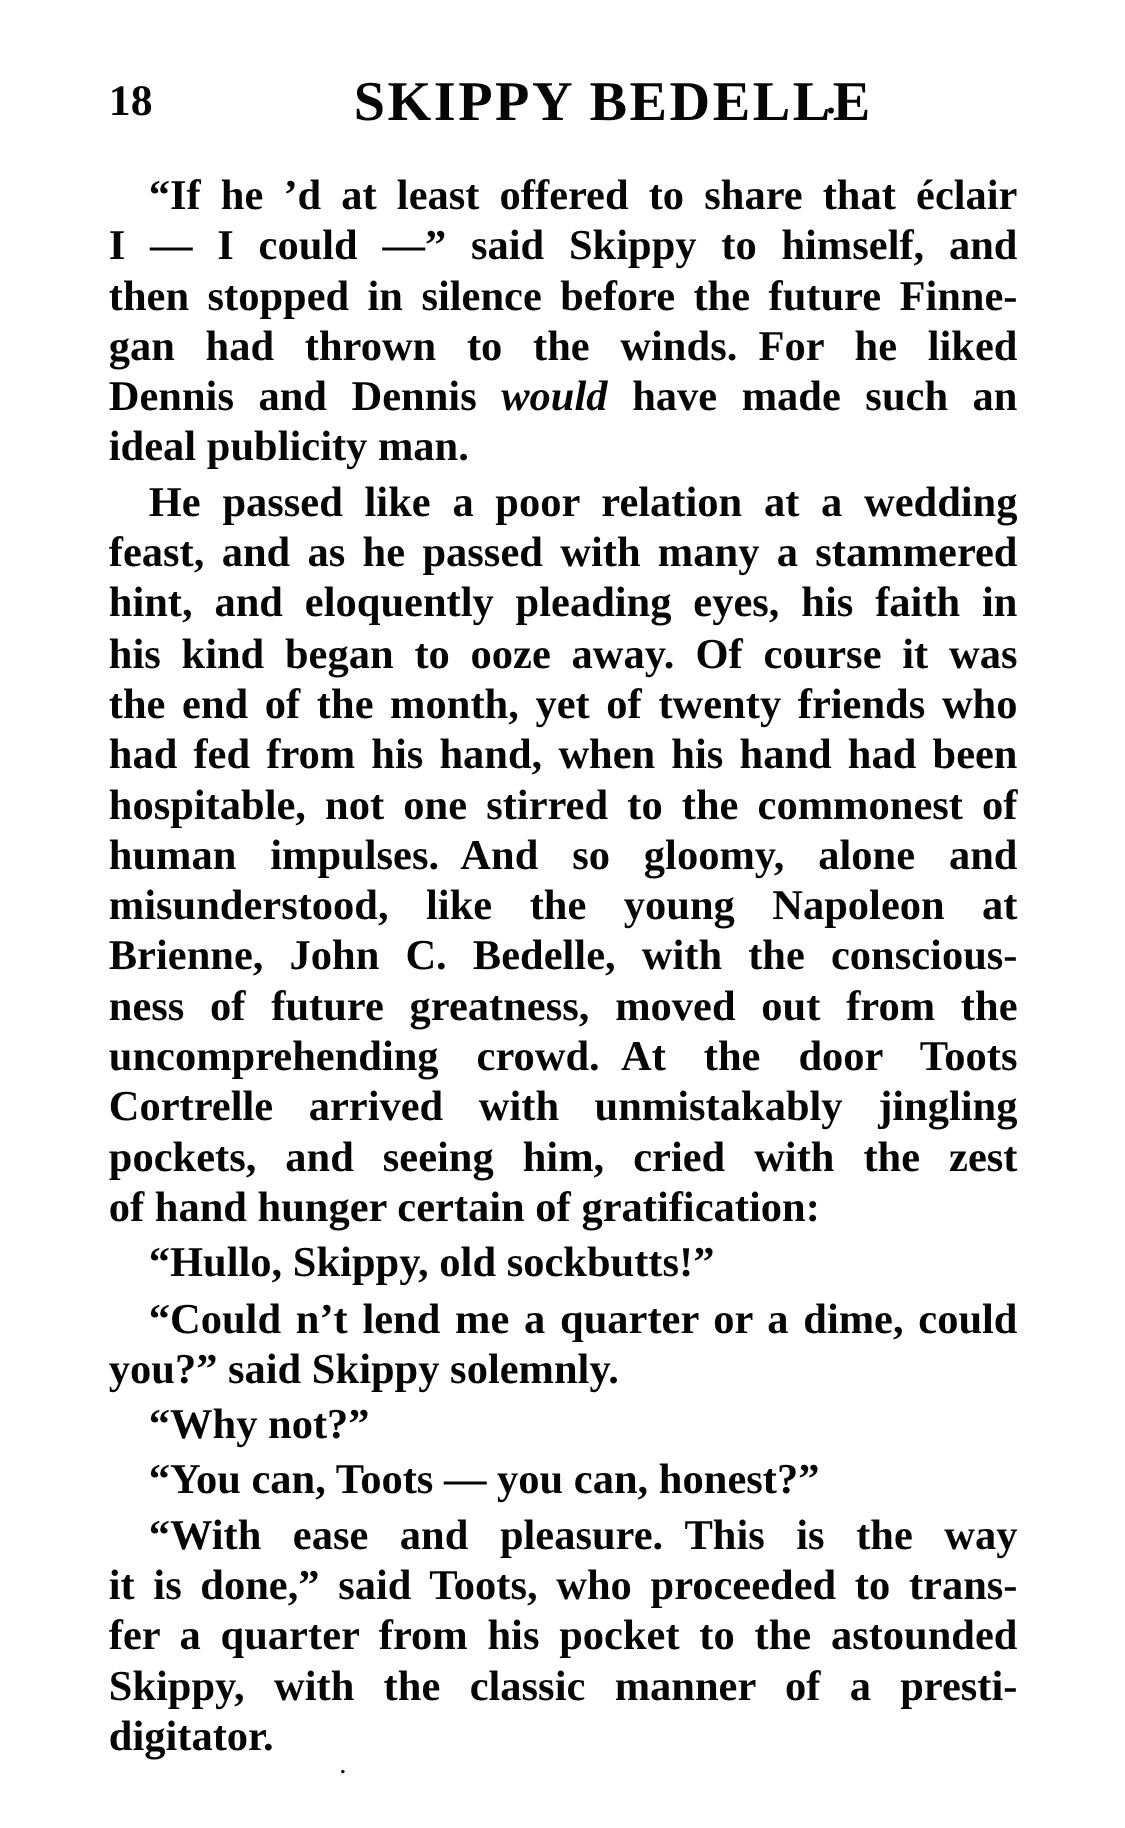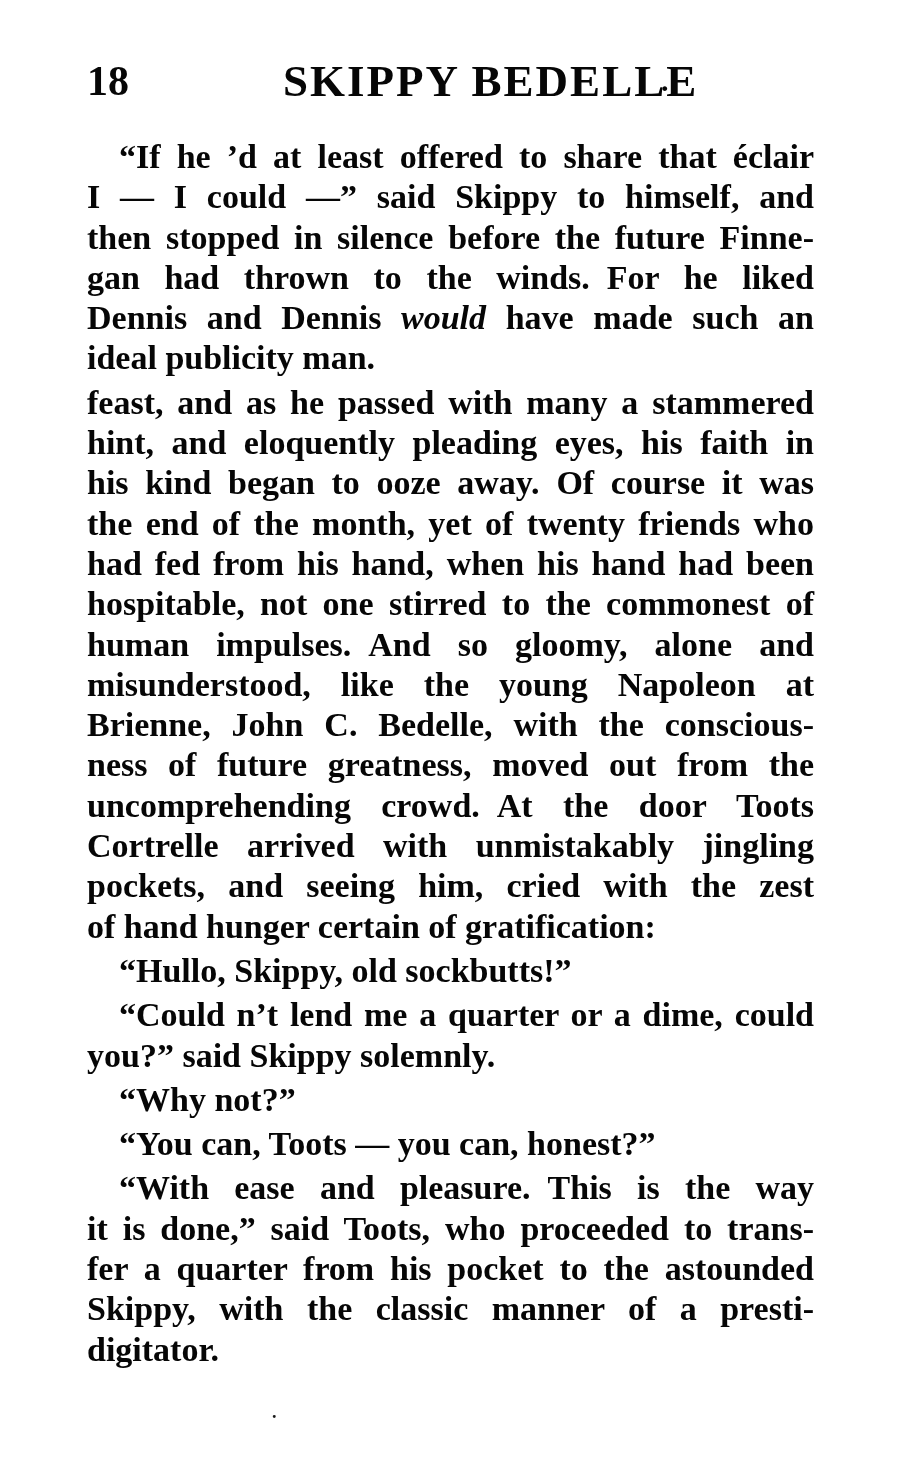--- a/index.html
+++ b/index.html
@@ -15,21 +15,21 @@
     font-weight: bold;
   }
   .header {
     position: absolute;
     left: 0; top: 61px;
     width: 900px; height: 40px;
   }
   .page-number {
     position: absolute;
     left: 87px; top: 0;
-    font-size: 42px;
+    font-size: 35px;
     line-height: 40px;
   }
   .running-title {
     position: absolute;
     left: 283px; top: 0;
     font-size: 45px;
     line-height: 40px;
     letter-spacing: 2px;
     white-space: nowrap;
   }
@@ -77,20 +77,21 @@
   <div class="body-text">
       <div class="para">
         <div class="line just indent"><span>“If he ’d at least offered to share that éclair</span></div>
         <div class="line just"><span>I — I could —” said Skippy to himself, and</span></div>
         <div class="line just"><span>then stopped in silence before the future Finne-</span></div>
         <div class="line just"><span>gan had thrown to the winds. For he liked</span></div>
         <div class="line just"><span>Dennis and Dennis </span><em>would</em><span> have made such an</span></div>
         <div class="line"><span>ideal publicity man.</span></div>
       </div>
       <div class="para">
+        <div class="line just indent"><span>He passed like a poor relation at a wedding</span></div>
         <div class="line just"><span>feast, and as he passed with many a stammered</span></div>
         <div class="line just"><span>hint, and eloquently pleading eyes, his faith in</span></div>
         <div class="line just"><span>his kind began to ooze away. Of course it was</span></div>
         <div class="line just"><span>the end of the month, yet of twenty friends who</span></div>
         <div class="line just"><span>had fed from his hand, when his hand had been</span></div>
         <div class="line just"><span>hospitable, not one stirred to the commonest of</span></div>
         <div class="line just"><span>human impulses. And so gloomy, alone and</span></div>
         <div class="line just"><span>misunderstood, like the young Napoleon at</span></div>
         <div class="line just"><span>Brienne, John C. Bedelle, with the conscious-</span></div>
         <div class="line just"><span>ness of future greatness, moved out from the</span></div>

